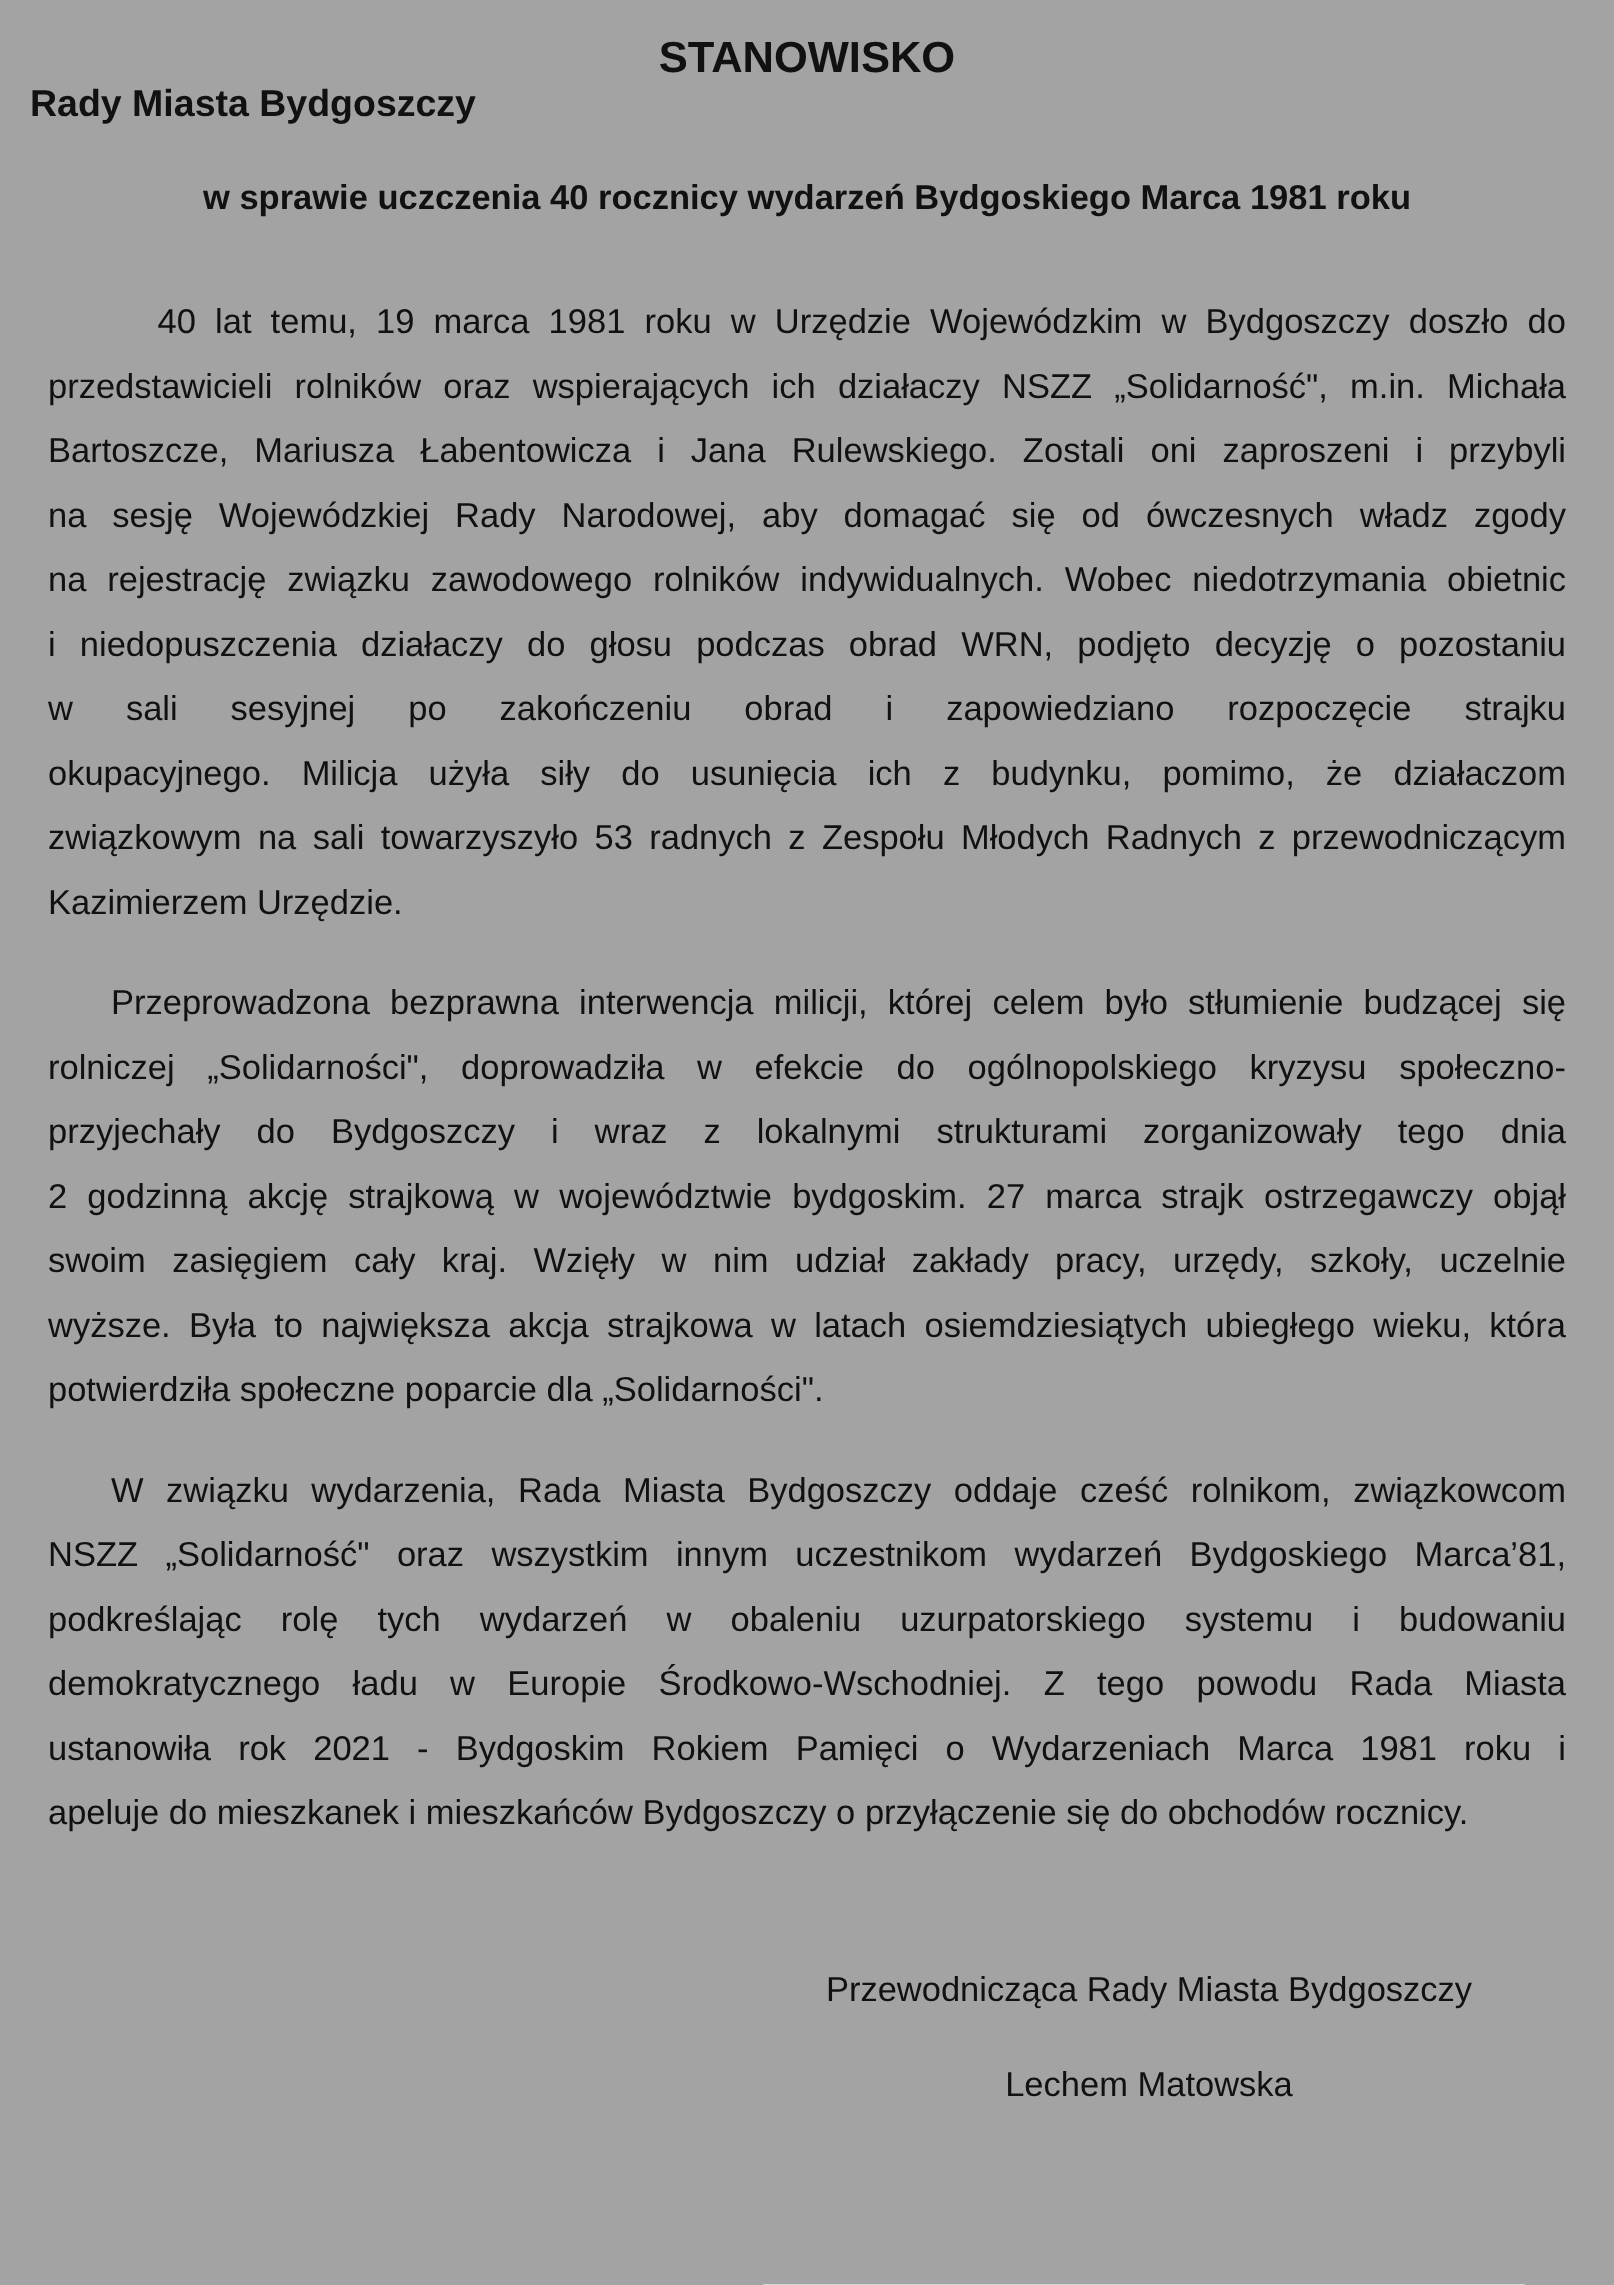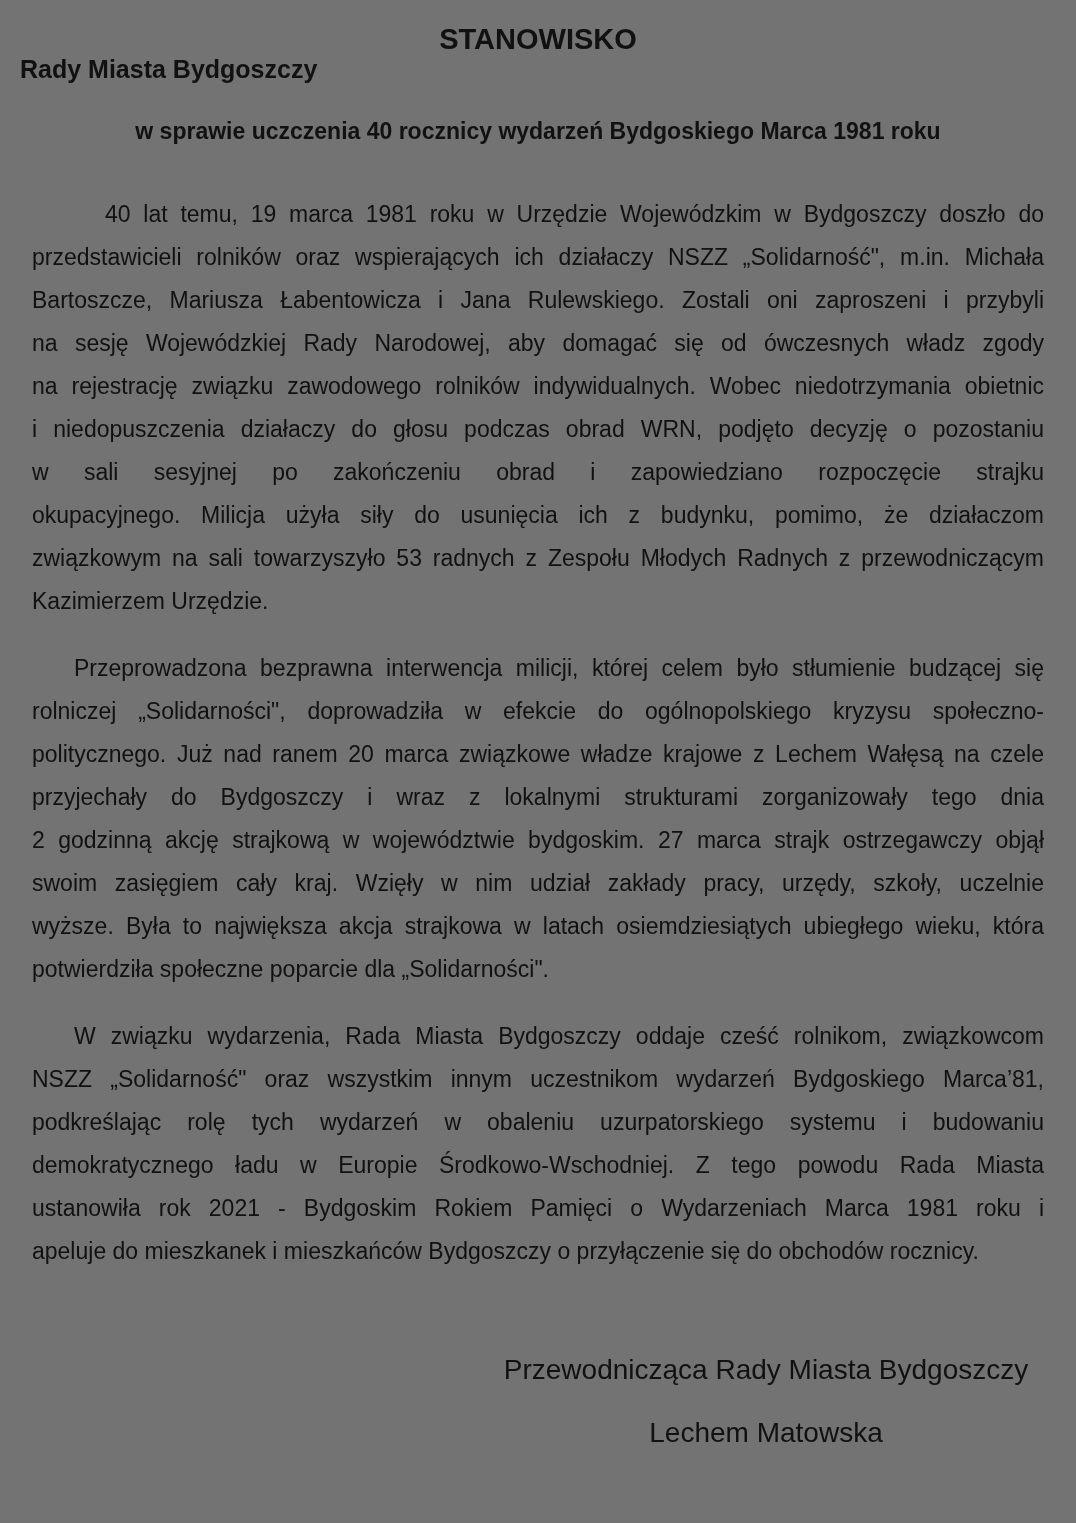--- a/index.html
+++ b/index.html
@@ -6,21 +6,21 @@
     margin: 0;
     padding: 0;
     background: #ffffff;
   }
   .page {
     position: relative;
     width: 1076px;
     height: 1523px;
     box-sizing: border-box;
     padding: 0 20px;
-    background: #737373;
+    background: #a3a3a3;
     color: #111111;
     font-family: "Liberation Sans", "DejaVu Sans", sans-serif;
     overflow: hidden;
   }
   .doc-title {
     margin: 24px 0 0 0;
     font-size: 29px;
     line-height: 30px;
     font-weight: bold;
     text-align: center;
@@ -61,21 +61,21 @@
   }
   .para.para-0 .line.first {
     text-indent: 73px;
   }
   .signature {
     margin-top: 75px;
     margin-left: auto;
     margin-right: 0;
     width: 580px;
     text-align: center;
-    font-size: 28px;
+    font-size: 23px;
     line-height: 43px;
   }
   .signature .sig-name {
     margin-top: 20px;
   }
 </style>
 </head>
 <body>
 
 <div class="page">
@@ -92,21 +92,20 @@
         <div class="line just">na rejestrację związku zawodowego rolników indywidualnych. Wobec niedotrzymania obietnic</div>
         <div class="line just">i niedopuszczenia działaczy do głosu podczas obrad WRN, podjęto decyzję o pozostaniu</div>
         <div class="line just">w sali sesyjnej po zakończeniu obrad i zapowiedziano rozpoczęcie strajku</div>
         <div class="line just">okupacyjnego. Milicja użyła siły do usunięcia ich z budynku, pomimo, że działaczom</div>
         <div class="line just">związkowym na sali towarzyszyło 53 radnych z Zespołu Młodych Radnych z przewodniczącym</div>
         <div class="line">Kazimierzem Urzędzie.</div>
       </div>
       <div class="para para-1">
         <div class="line first just">Przeprowadzona bezprawna interwencja milicji, której celem było stłumienie budzącej się</div>
         <div class="line just">rolniczej „Solidarności", doprowadziła w efekcie do ogólnopolskiego kryzysu społeczno-</div>
-        <div class="line just">politycznego. Już nad ranem 20 marca związkowe władze krajowe z Lechem Wałęsą na czele</div>
         <div class="line just">przyjechały do Bydgoszczy i wraz z lokalnymi strukturami zorganizowały tego dnia</div>
         <div class="line just">2 godzinną akcję strajkową w województwie bydgoskim. 27 marca strajk ostrzegawczy objął</div>
         <div class="line just">swoim zasięgiem cały kraj. Wzięły w nim udział zakłady pracy, urzędy, szkoły, uczelnie</div>
         <div class="line just">wyższe. Była to największa akcja strajkowa w latach osiemdziesiątych ubiegłego wieku, która</div>
         <div class="line">potwierdziła społeczne poparcie dla „Solidarności".</div>
       </div>
       <div class="para para-2">
         <div class="line first just">W związku wydarzenia, Rada Miasta Bydgoszczy oddaje cześć rolnikom, związkowcom</div>
         <div class="line just">NSZZ „Solidarność" oraz wszystkim innym uczestnikom wydarzeń Bydgoskiego Marca’81,</div>
         <div class="line just">podkreślając rolę tych wydarzeń w obaleniu uzurpatorskiego systemu i budowaniu</div>

